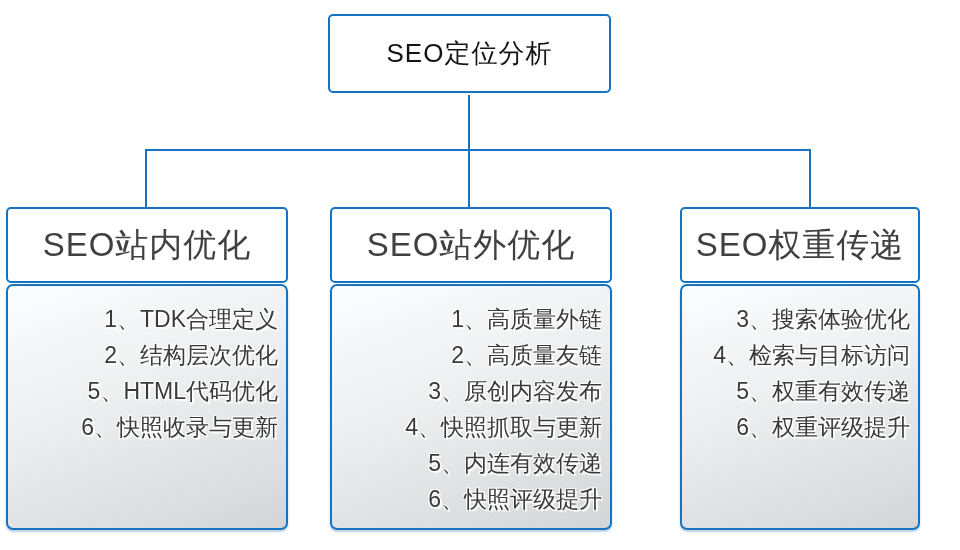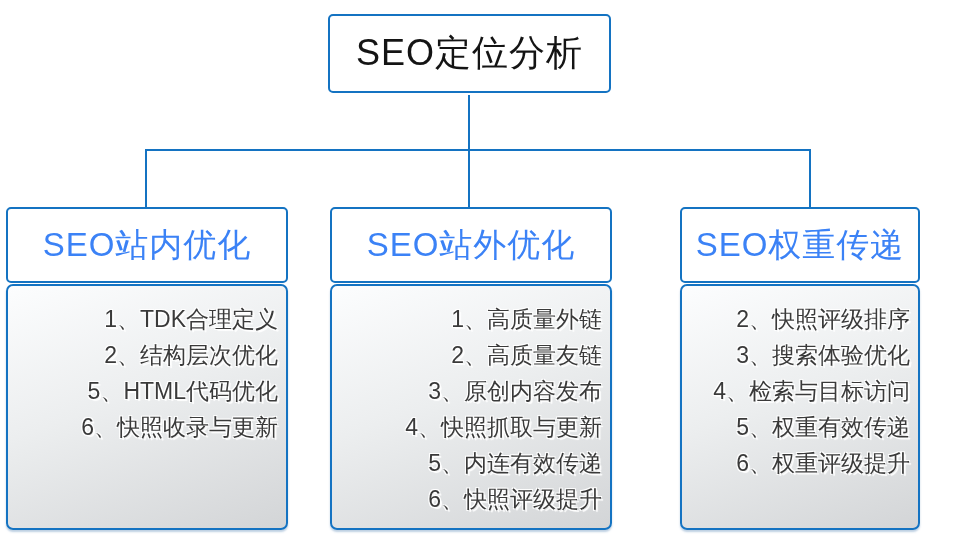--- a/index.html
+++ b/index.html
@@ -5,35 +5,35 @@
   html,body{margin:0;padding:0;background:#fff;}
   .stage{
     position:relative;width:960px;height:550px;background:#ffffff;overflow:hidden;
     font-family:"Liberation Sans","DejaVu Sans",sans-serif;
   }
   
   .root-node{
     position:absolute;left:328px;top:14px;width:283px;height:79px;
     box-sizing:border-box;border:2px solid var(--accent,#1473c2);border-radius:5px;
     background:#ffffff;display:flex;align-items:center;justify-content:center;
-    font-size:36px;color:#141414;letter-spacing:1px;
+    font-size:26px;color:#141414;letter-spacing:1px;
   }
   
   .conn{position:absolute;background:var(--accent,#1473c2);}
   .conn.v-root {left:468px;top:95px; width:2px;height:56px;}
   .conn.h-main {left:145px;top:149px;width:666px;height:2px;}
   .conn.v-left {left:145px;top:151px;width:2px;height:57px;}
   .conn.v-mid  {left:468px;top:151px;width:2px;height:57px;}
   .conn.v-right{left:809px;top:151px;width:2px;height:57px;}
   
   .col-header{
     position:absolute;top:207px;height:76px;box-sizing:border-box;
     border:2px solid var(--accent,#1473c2);border-radius:5px;background:#ffffff;
     display:flex;align-items:center;justify-content:center;
-    font-size:33px;color:#3b82f6;letter-spacing:1px;
+    font-size:33px;color:#404040;letter-spacing:1px;
   }
   .col-body{
     position:absolute;top:284px;height:246px;box-sizing:border-box;
     border:2px solid var(--accent,#1473c2);border-radius:7px;
     background:linear-gradient(160deg,#fcfdfe 0%,#eceeef 45%,#d3d5d7 100%);
     box-shadow:0 2px 2px rgba(110,150,190,0.45);
     text-align:right;
   }
   .col-body ul{
     list-style:none;margin:0;padding:15px 8px 0 22px;
@@ -82,21 +82,20 @@
           <li>5、内连有效传递</li>
           <li>6、快照评级提升</li>
         </ul>
     </div>
   </div>
 
   <div class="col3">
     <div class="col-header">SEO权重传递</div>
     <div class="col-body">
       <ul>
-          <li>2、快照评级排序</li>
           <li>3、搜索体验优化</li>
           <li>4、检索与目标访问</li>
           <li>5、权重有效传递</li>
           <li>6、权重评级提升</li>
         </ul>
     </div>
   </div>
 
 </div>
 

